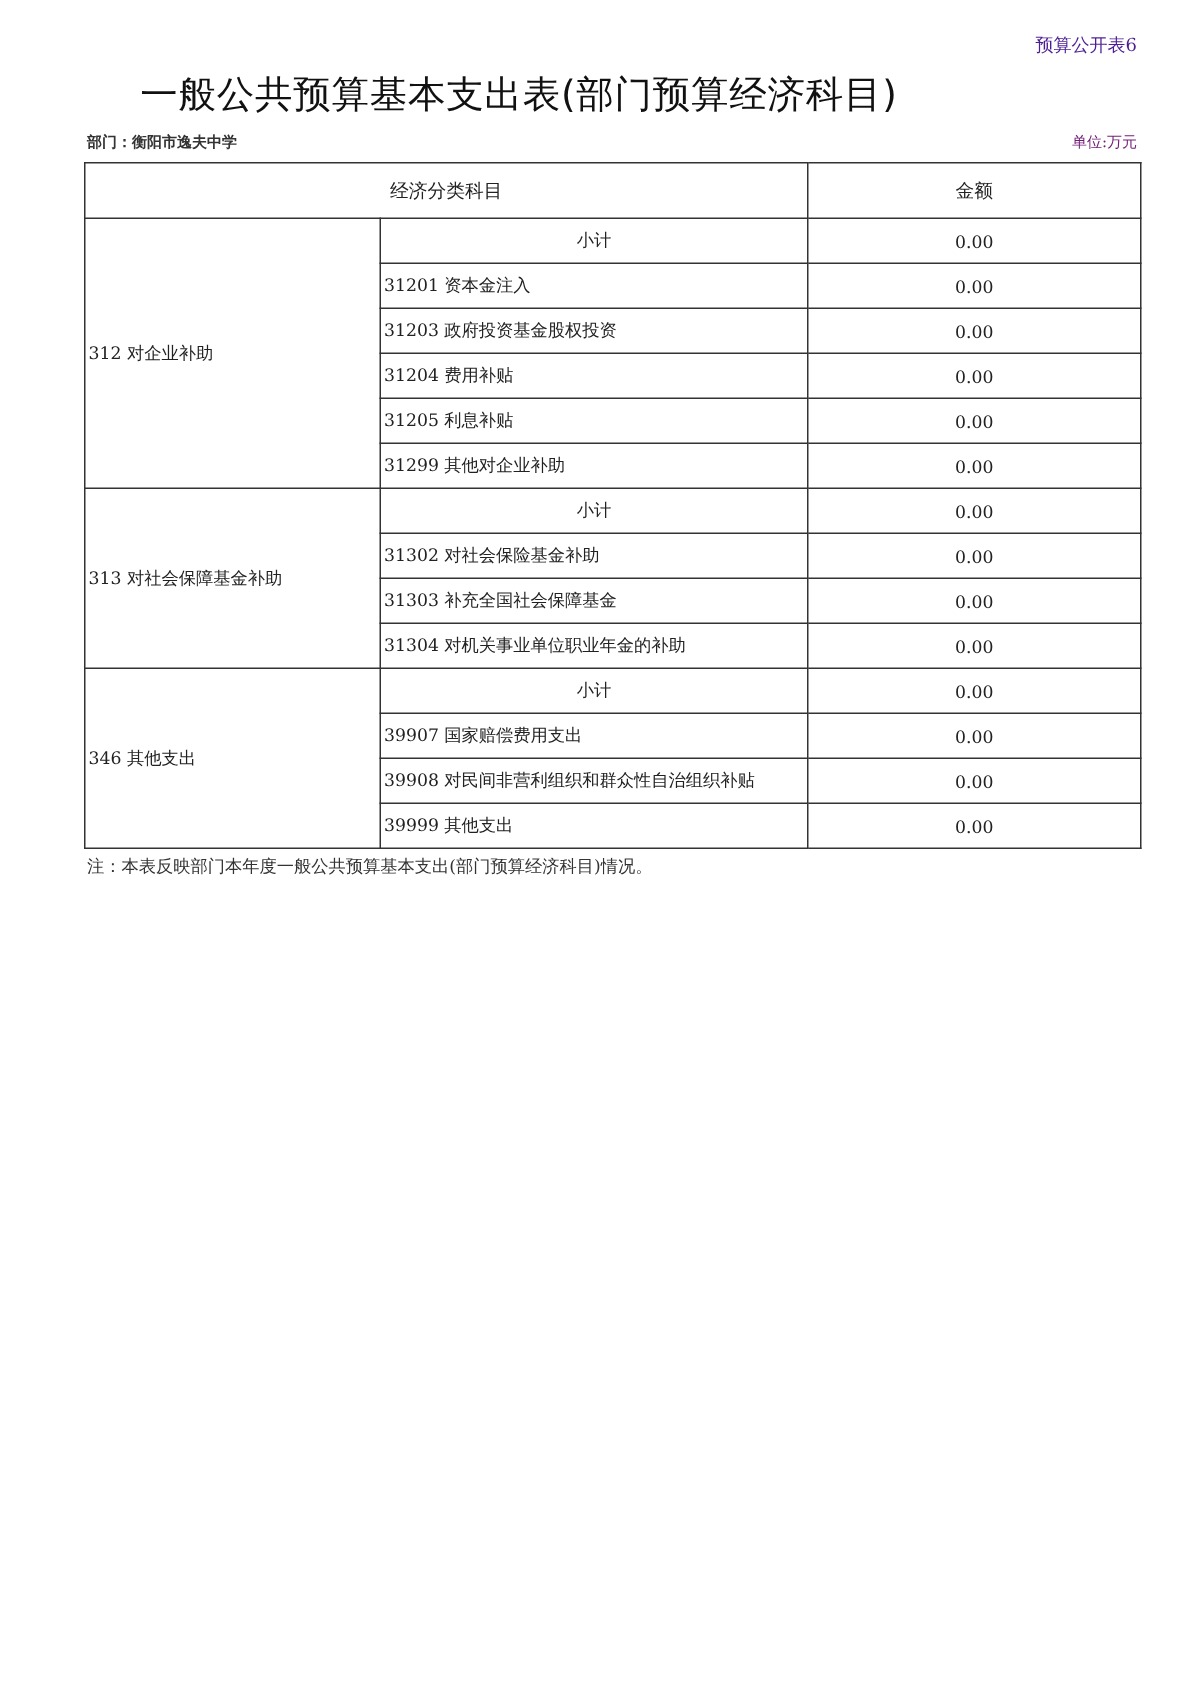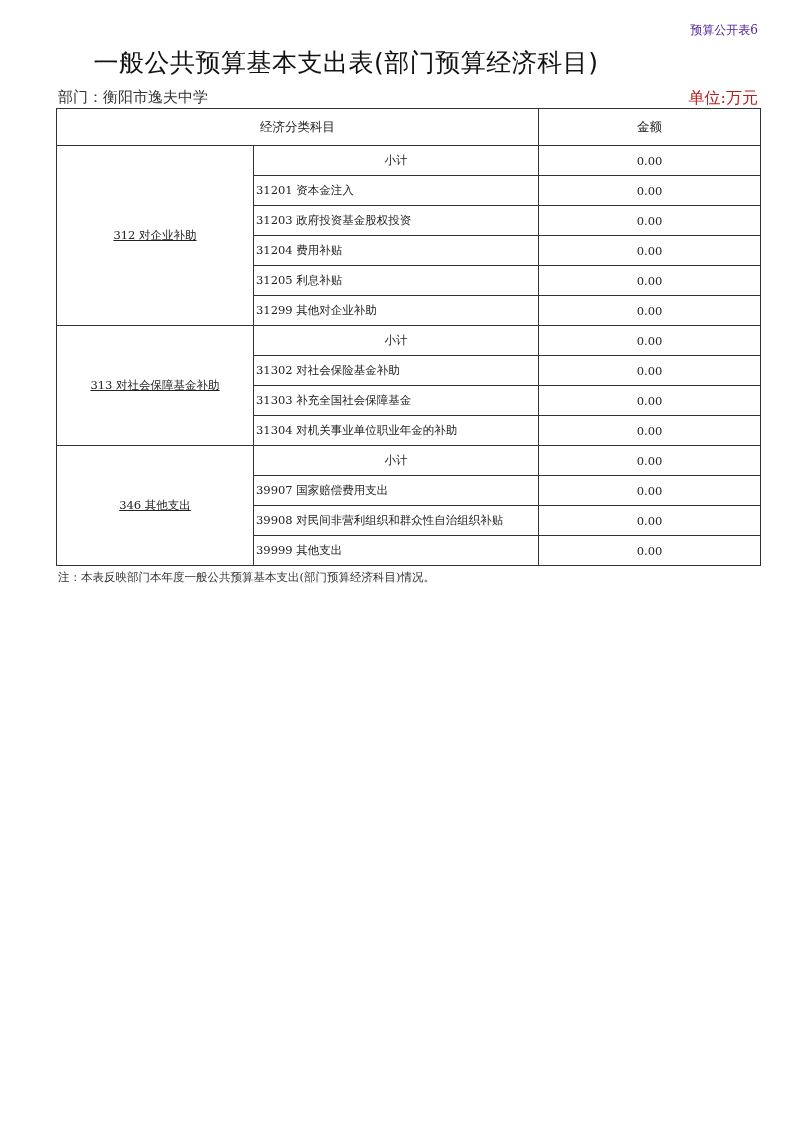--- a/index.html
+++ b/index.html
@@ -30,29 +30,30 @@
     text-align: center;
     font-family: "DejaVu Sans", "Liberation Sans", sans-serif;
     font-size: 25px;
     letter-spacing: 0.5px;
     color: #111;
   }
   .meta-left {
     position: absolute;
     top: 88px;
     left: 58px;
-    font-size: 15px;
+    font-size: 10px;
     color: #333;
+    font-weight: bold;
   }
   .meta-right {
     position: absolute;
     top: 88px;
     right: 42px;
-    font-size: 16px;
-    color: #b91c1c;
+    font-size: 10px;
+    color: #701a75;
   }
   table.budget {
     position: absolute;
     top: 108px;
     left: 56px;
     width: 704px;
     border-collapse: collapse;
     table-layout: fixed;
     font-size: 11.5px;
   }
@@ -67,24 +68,23 @@
     white-space: nowrap;
     overflow: hidden;
     color: #222;
   }
   table.budget th {
     height: 36px;
     font-size: 12.5px;
     text-align: center;
   }
   td.group-label {
-    text-align: center;
+    text-align: left;
     vertical-align: middle;
     padding-left: 2px;
-    text-decoration: underline;
   }
   td.subtotal {
     text-align: center;
   }
   td.item {
     text-align: left;
   }
   td.amount {
     text-align: center;
     padding-right: 1px;

